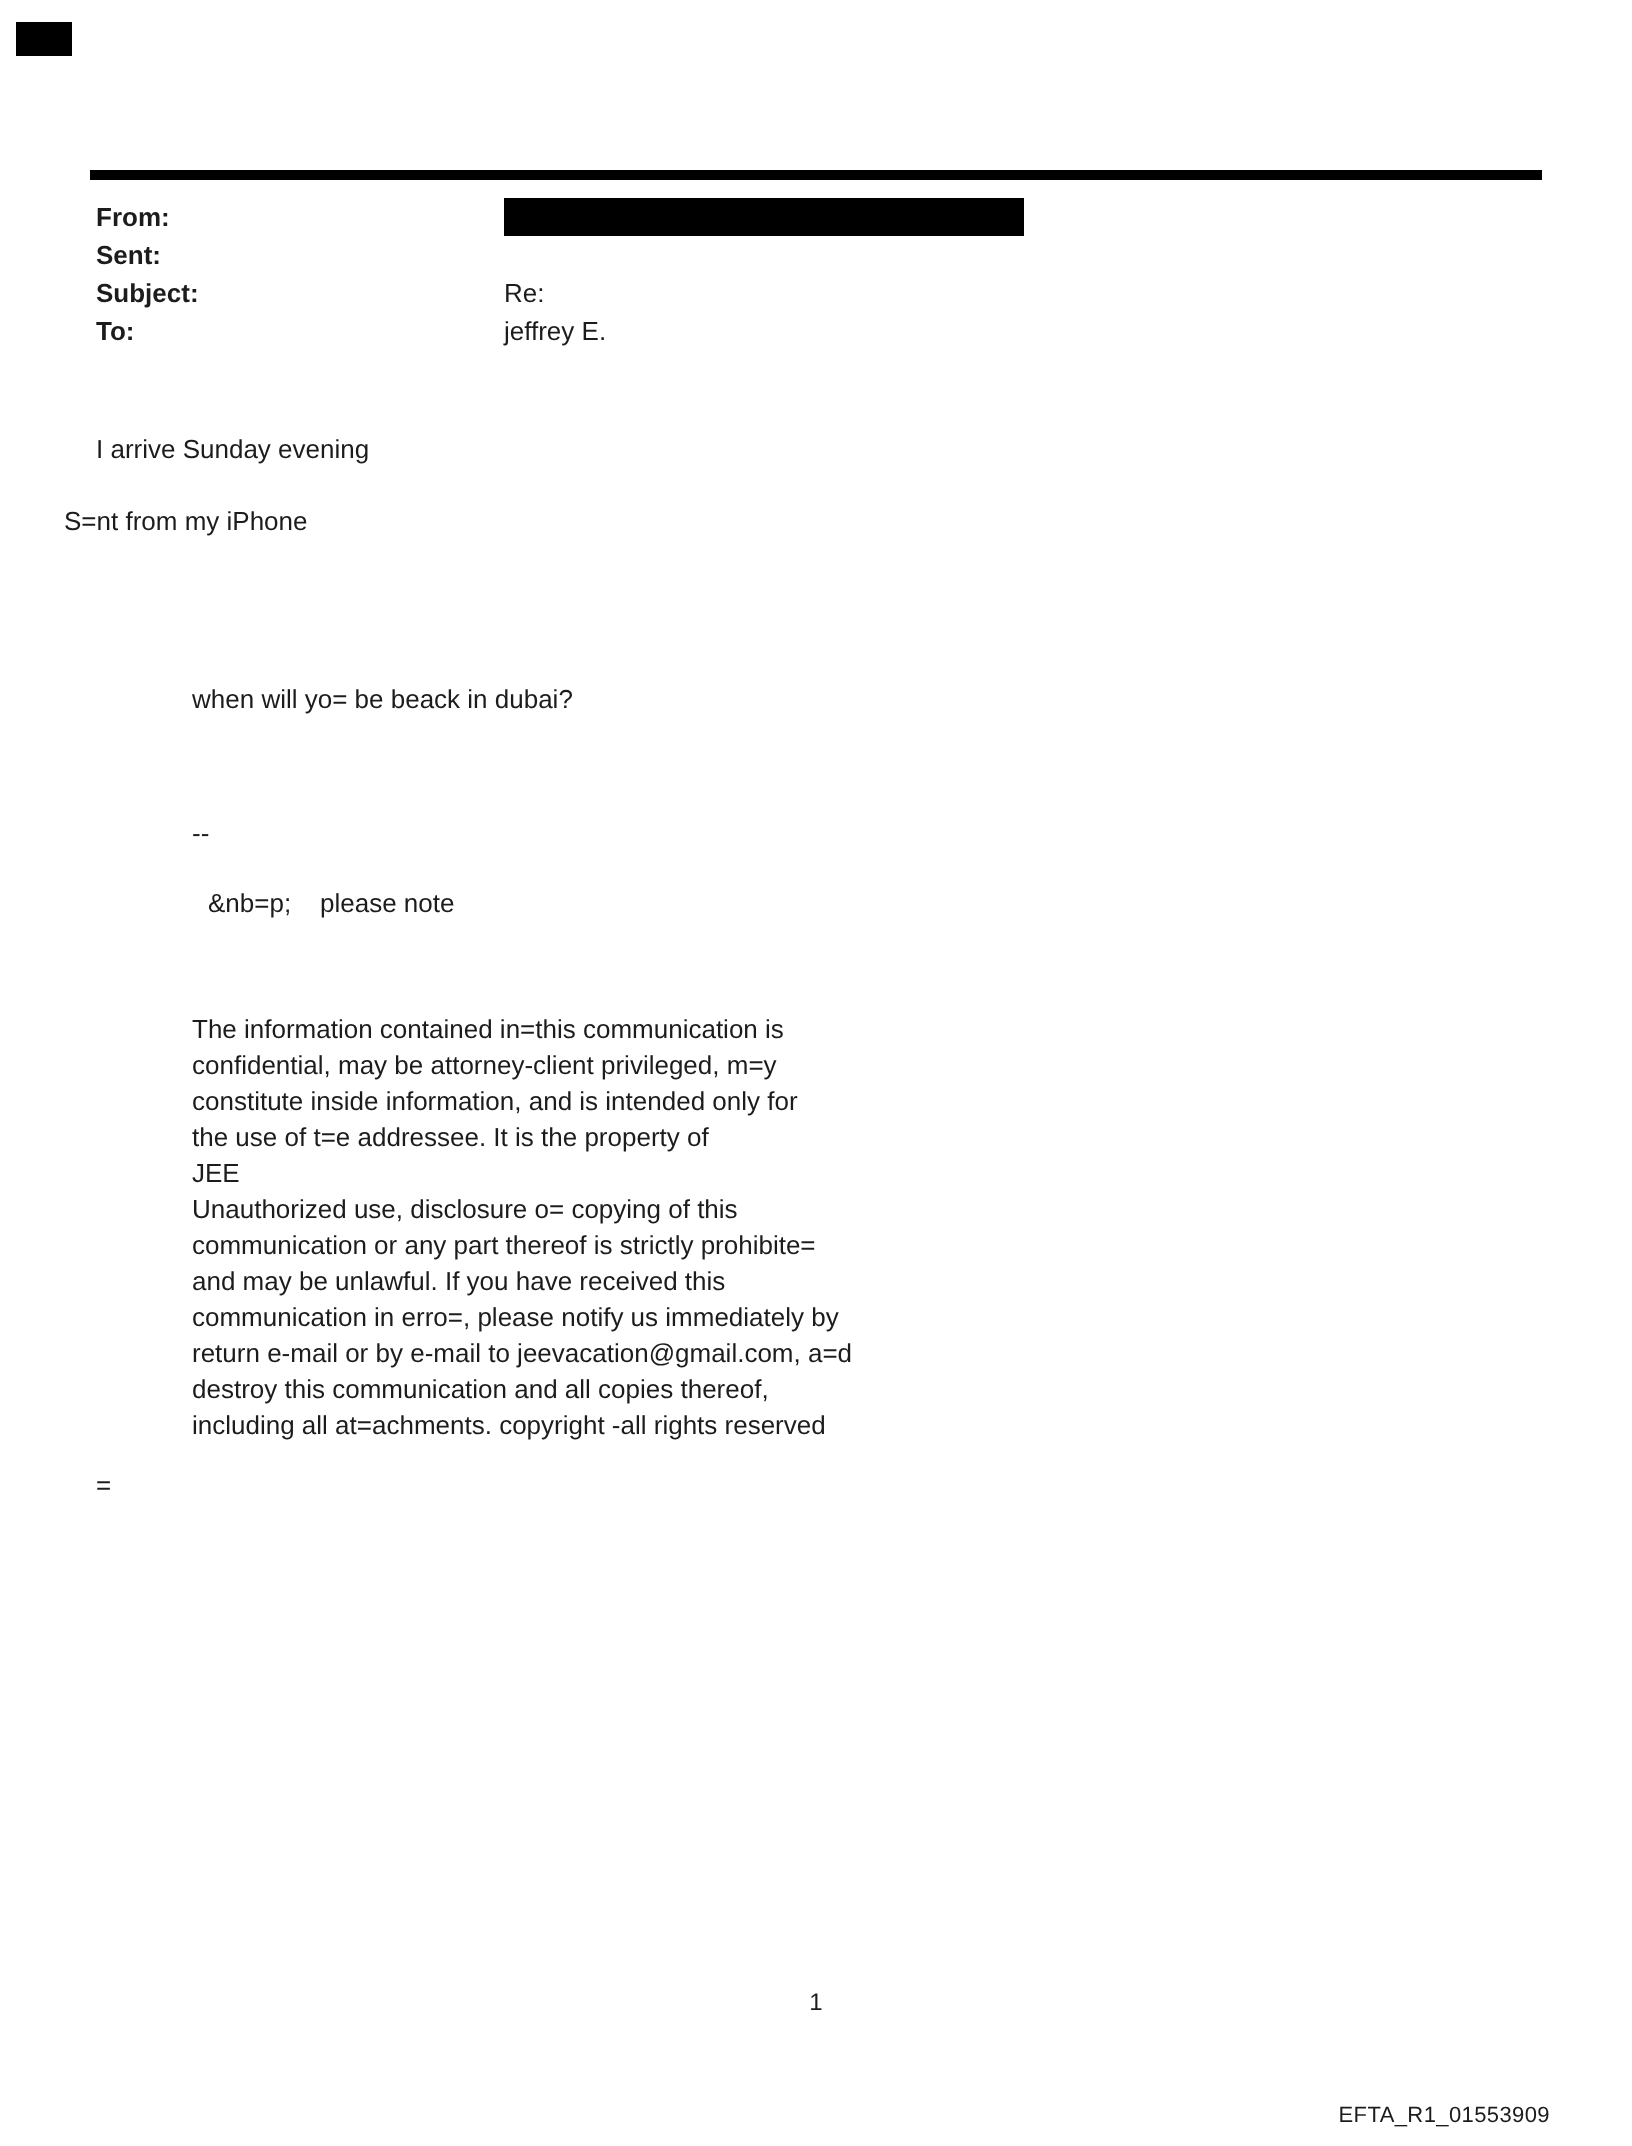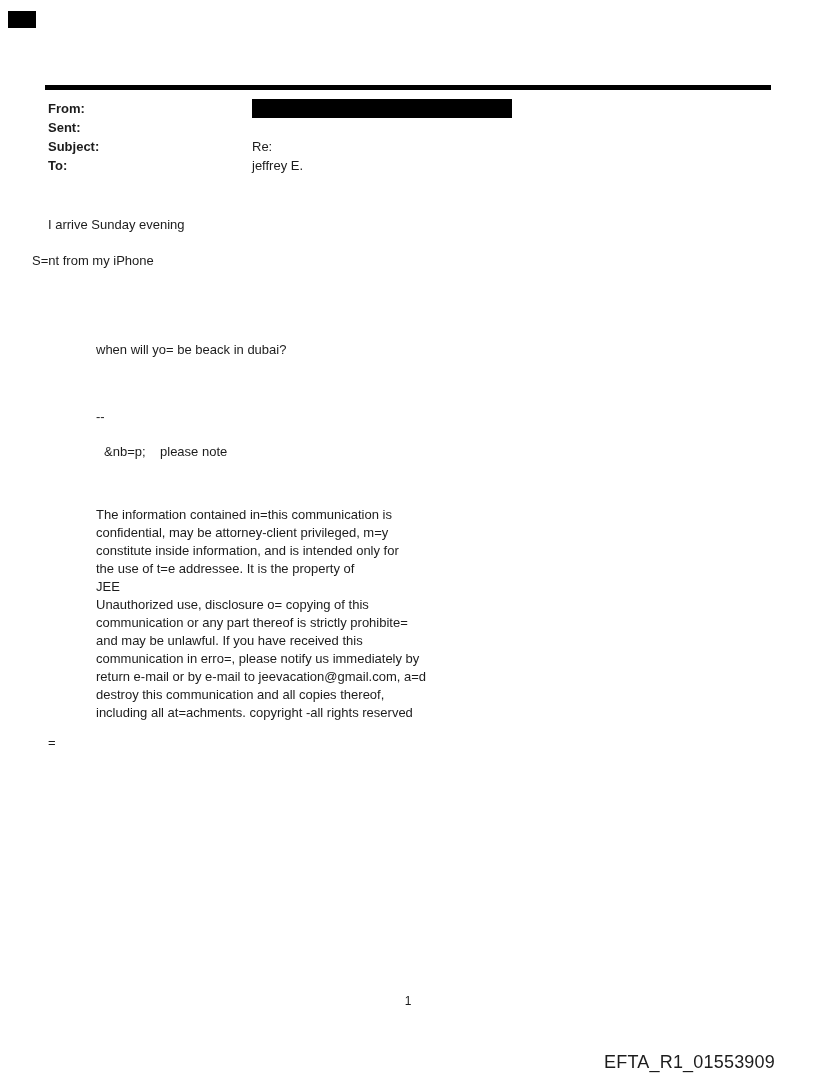--- a/index.html
+++ b/index.html
@@ -87,21 +87,21 @@
     left: 0;
     right: 0;
     top: 994px;
     text-align: center;
     font-size: 12px;
   }
   .bates-stamp {
     position: absolute;
     right: 41px;
     top: 1052px;
-    font-size: 18px;
+    font-size: 11px;
     letter-spacing: 0.2px;
   }
 </style>
 </head>
 <body>
 
 <div class="page">
 
   <div class="corner-mark"></div>
 

